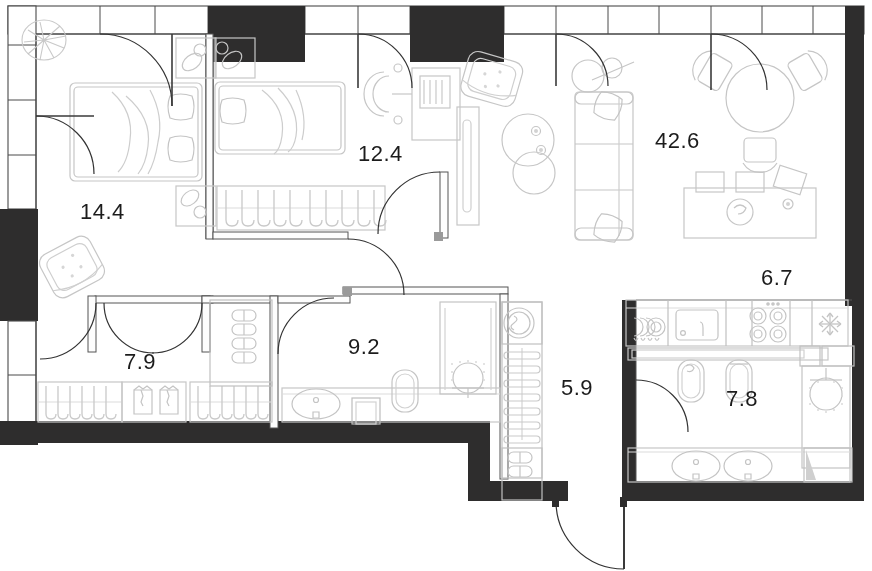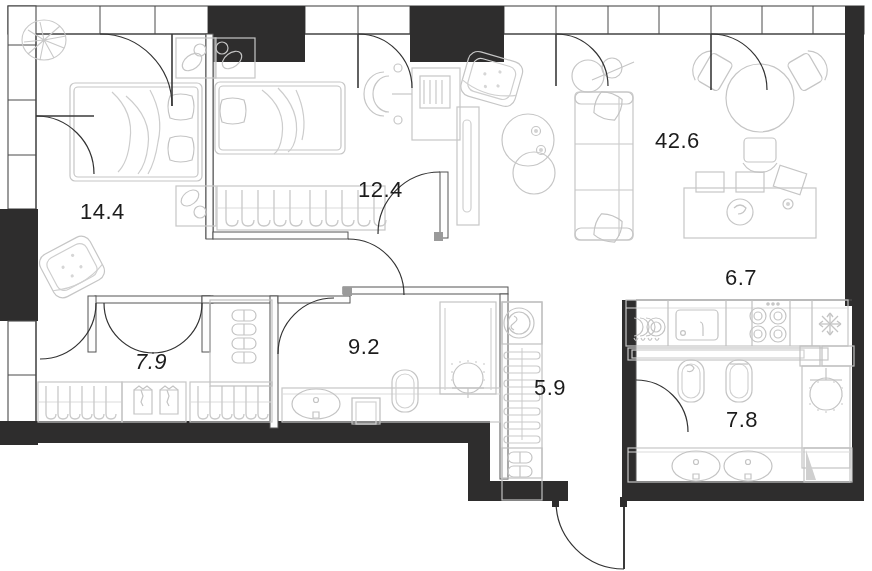--- a/index.html
+++ b/index.html
@@ -535,21 +535,21 @@
     <g fill="#2e2d2d">
       <rect x="552" y="497" width="7" height="10"></rect>
       <rect x="620" y="497" width="7" height="10"></rect>
       <rect x="343" y="287" width="9" height="9" fill="#9a9a9a"></rect>
       <rect x="434" y="232" width="9" height="9" fill="#9a9a9a"></rect>
     </g>
 
   </svg>
 
   <div class="area-label" style="left:80px;top:199px;">14.4</div>
-  <div class="area-label" style="left:358px;top:141px;margin-top:36px;">12.4</div>
+  <div class="area-label" style="left:358px;top:141px;">12.4</div>
   <div class="area-label" style="left:655px;top:128px;">42.6</div>
-  <div class="area-label" style="left:725px;top:265px;">6.7</div>
-  <div class="area-label" style="left:135px;top:349px;font-style:italic;">7.9</div>
+  <div class="area-label" style="left:761px;top:265px;">6.7</div>
+  <div class="area-label" style="left:124px;top:349px;">7.9</div>
   <div class="area-label" style="left:348px;top:334px;">9.2</div>
-  <div class="area-label" style="left:534px;top:375px;">5.9</div>
-  <div class="area-label" style="left:726px;top:407px;">7.8</div>
+  <div class="area-label" style="left:561px;top:375px;">5.9</div>
+  <div class="area-label" style="left:726px;top:386px;">7.8</div>
 
 </div>
 
 </body></html>

